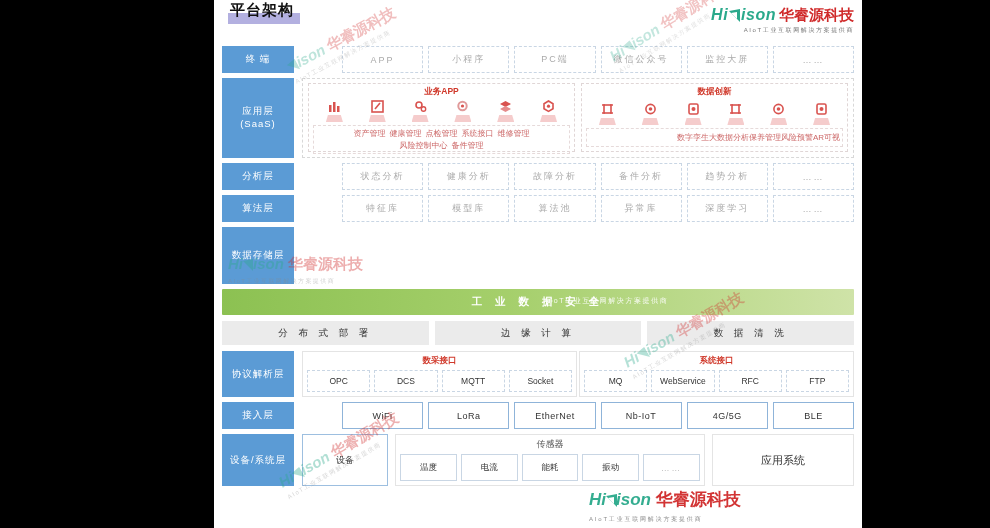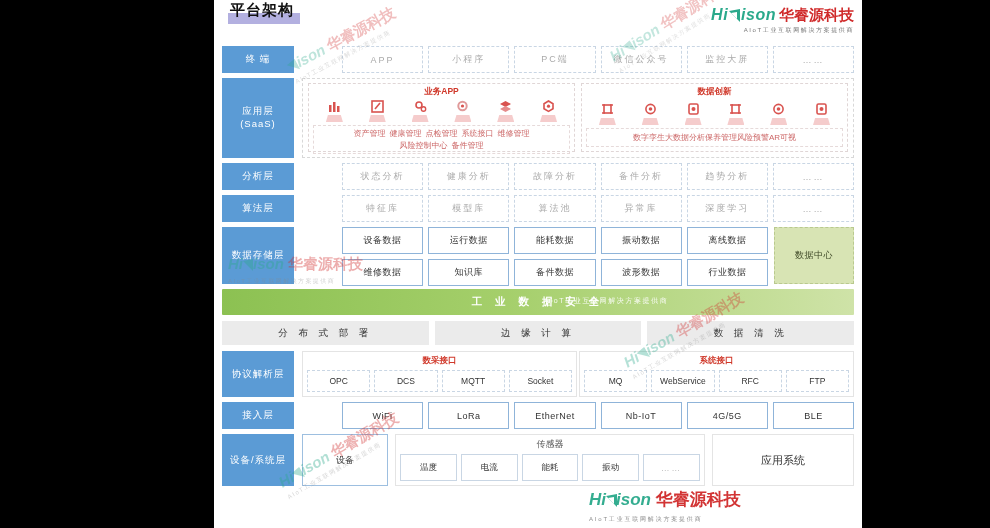--- a/index.html
+++ b/index.html
@@ -46,21 +46,21 @@
   .grp-t{text-align:center;font-size:8.5px;font-weight:bold;color:#d0392b;margin-bottom:2px;}
   .icons{display:flex;justify-content:space-around;align-items:flex-end;height:28px;}
   .ico{width:17px;height:22px;position:relative;}
   .ico .ped{position:absolute;left:0;bottom:0;width:17px;height:7px;background:#f3c3c3;
     clip-path:polygon(12% 0,88% 0,100% 100%,0 100%);opacity:.85;}
   .ico svg{position:absolute;left:2px;top:0;}
   .tags{border:1px dashed #e6dada;margin-top:3px;padding:2px 3px;text-align:center;
     font-size:8px;color:#c66;line-height:1.45;}
   .tags .t{display:inline-block;margin:0 2px;white-space:nowrap;}
   .tagline{border:1px dashed #e6dada;margin-top:3px;padding:3px 2px;text-align:center;
-    font-size:8px;color:#c66;display:flex;justify-content:center;}
+    font-size:8px;color:#c66;display:flex;justify-content:flex-end;}
 
   
   .store-wrap{flex:1;display:flex;gap:6px;margin-left:8px;}
   .store-grid{flex:1;display:flex;flex-direction:column;gap:5px;}
   .dc{
     width:78px;min-width:78px;background:#d8e4b4;border:1px dashed #b9c98e;color:#3b4524;
     display:flex;align-items:center;justify-content:center;font-size:9px;letter-spacing:.5px;
   }
 
   
@@ -271,39 +271,20 @@
       <div class="cell dashed">模型库</div>
       <div class="cell dashed">算法池</div>
       <div class="cell dashed">异常库</div>
       <div class="cell dashed">深度学习</div>
       <div class="cell dashed">……</div>
     </div>
   </div>
 
   <div class="row" style="height:57px">
     <div class="lbl">数据存储层</div>
-    <div class="store-wrap">
-      <div class="store-grid">
-        <div class="cells" style="margin-left:0">
-          <div class="cell blue-b">设备数据</div>
-          <div class="cell blue-b">运行数据</div>
-          <div class="cell blue-b">能耗数据</div>
-          <div class="cell blue-b">振动数据</div>
-          <div class="cell blue-b">离线数据</div>
-        </div>
-        <div class="cells" style="margin-left:0">
-          <div class="cell blue-b">维修数据</div>
-          <div class="cell blue-b">知识库</div>
-          <div class="cell blue-b">备件数据</div>
-          <div class="cell blue-b">波形数据</div>
-          <div class="cell blue-b">行业数据</div>
-        </div>
-      </div>
-      <div class="dc">数据中心</div>
-    </div>
   </div>
 
   <div class="band">工 业 数 据 安 全</div>
 
   <div class="plain-row">
     <div class="plain">分 布 式 部 署</div>
     <div class="plain">边 缘 计 算</div>
     <div class="plain">数 据 清 洗</div>
   </div>
 

